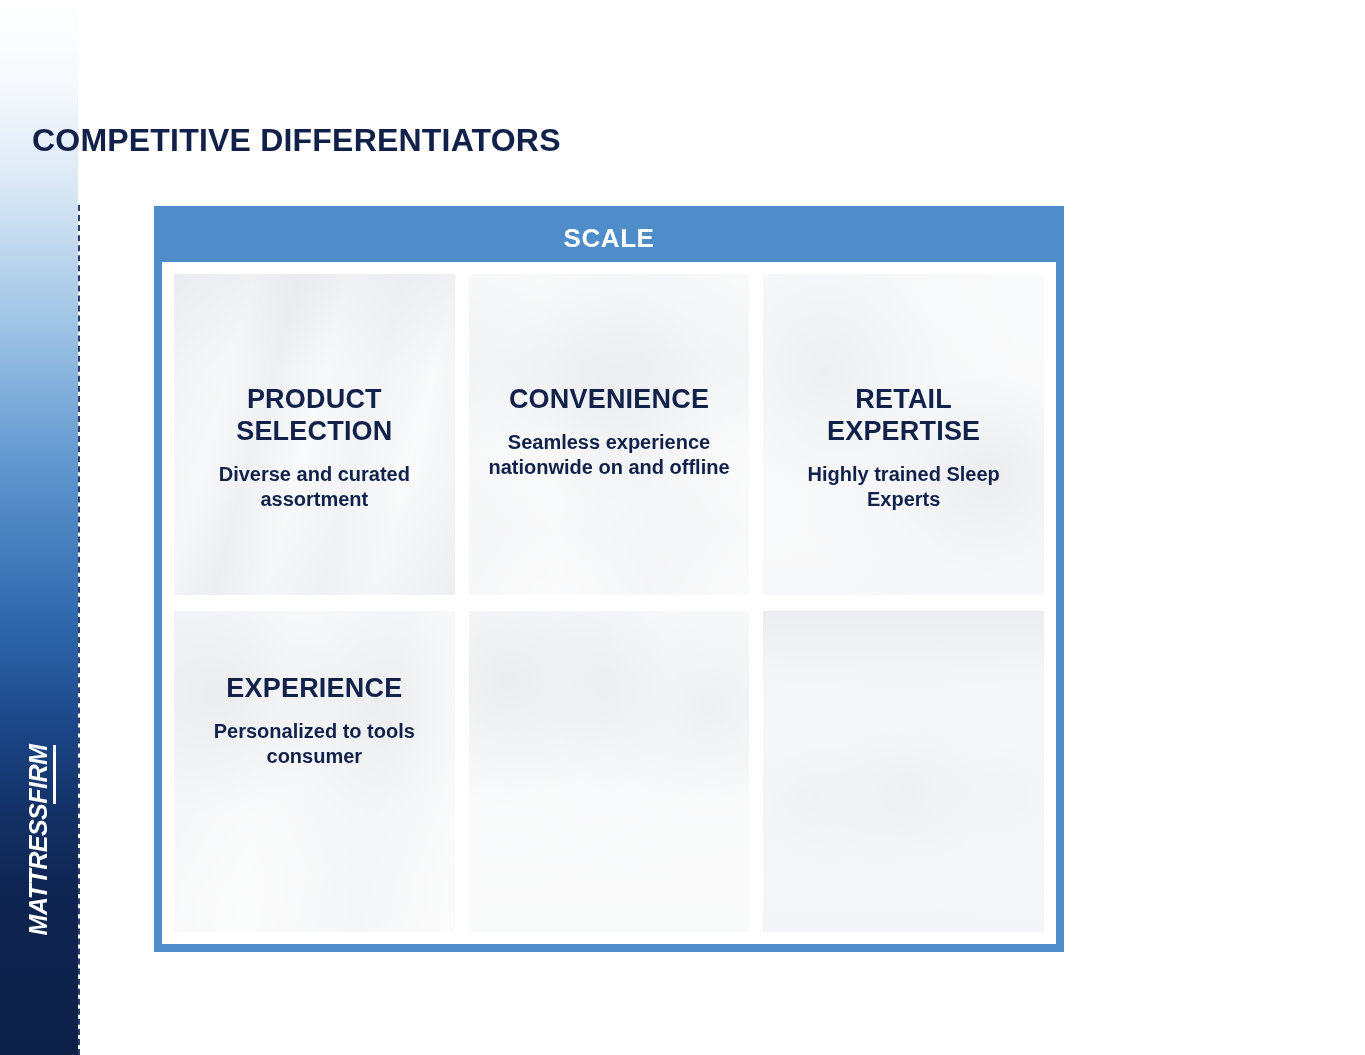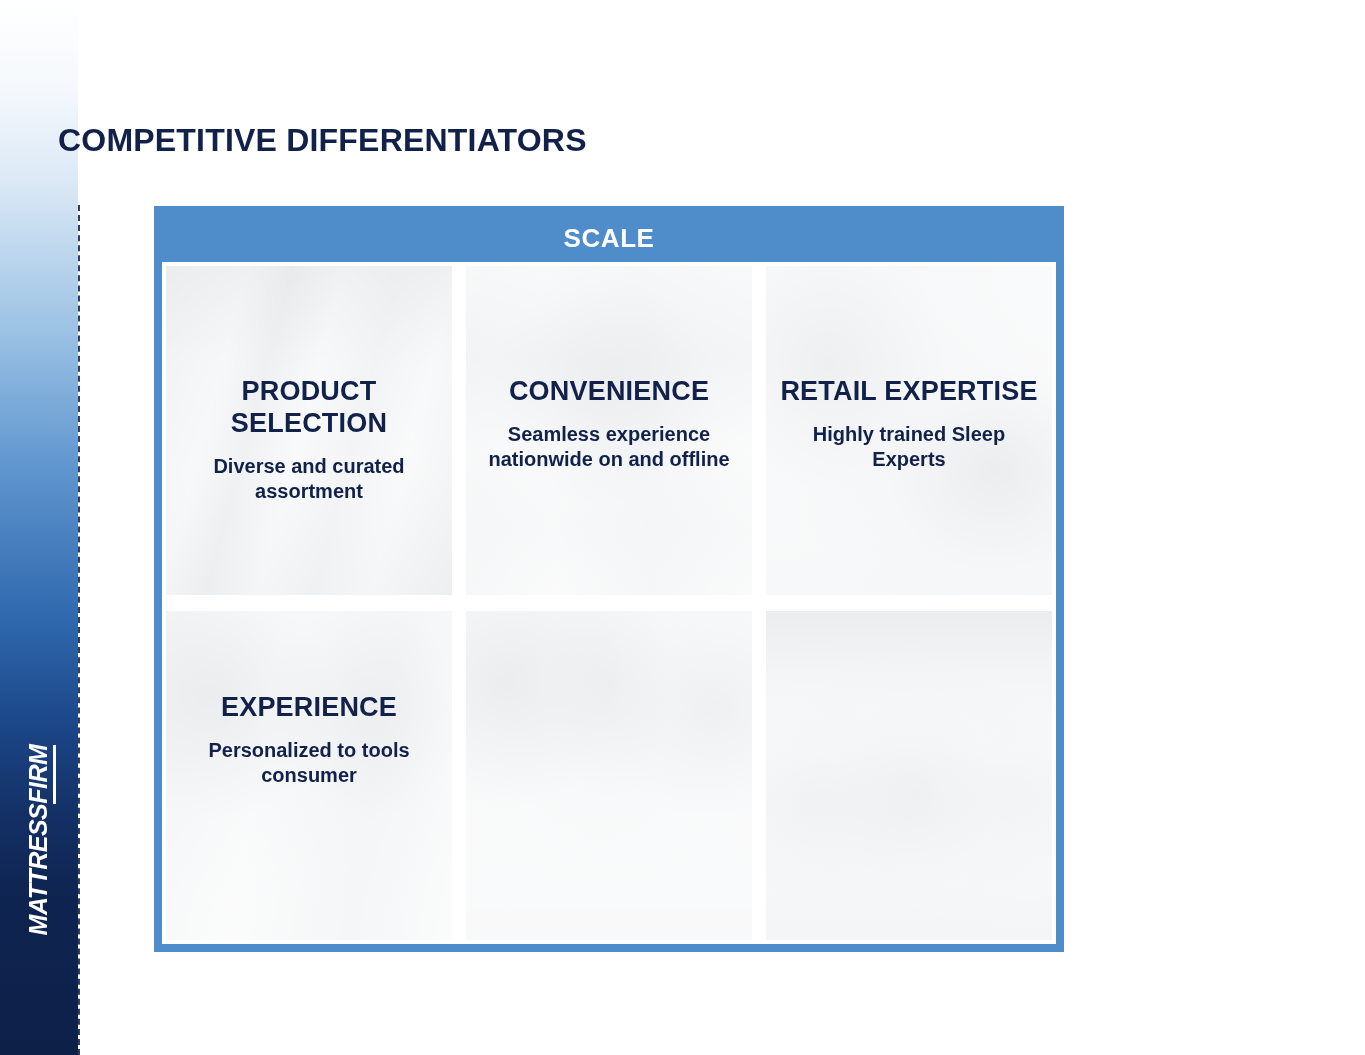--- a/index.html
+++ b/index.html
@@ -68,21 +68,21 @@
     left: 78px;
     top: 205px;
     width: 0;
     height: 850px;
     border-left: 2px dashed #2c3e66;
   }
 
   
   #page-title {
     position: absolute;
-    left: 58px;
+    left: 32px;
     top: 122px;
     font-size: 32px;
     font-weight: 700;
     letter-spacing: 0.2px;
     color: #11214a;
     white-space: nowrap;
   }
 
   
   #panel {
@@ -110,21 +110,21 @@
     justify-content: center;
   }
 
   #grid {
     flex: 1 1 auto;
     display: grid;
     grid-template-columns: 1fr 1fr 1fr;
     grid-template-rows: 1fr 1fr;
     gap: 16px 14px;
     background: #ffffff;
-    padding: 4px;
+    padding: 12px;
   }
 
   .cell {
     position: relative;
     overflow: hidden;
     background: #eceef0;
     display: flex;
     flex-direction: column;
     align-items: center;
     justify-content: flex-start;
@@ -204,21 +204,21 @@
   .cell .cell-sub {
     font-size: 20px;
     font-weight: 700;
     color: #11214a;
     line-height: 1.28;
     margin-top: 14px;
   }
 
   
   .cell.r1 .content { margin-top: 110px; }
-  .cell.r2 .content { margin-top: 81px; }
+  .cell.r2 .content { margin-top: 62px; }
   .cell.r1.c2 .content { margin-top: 110px; }
   .cell.r1.c3 .content { margin-top: 110px; }
 
   
   #footer {
     position: absolute;
     left: 0;
     top: 968px;
     width: 1365px;
     height: 70px;

